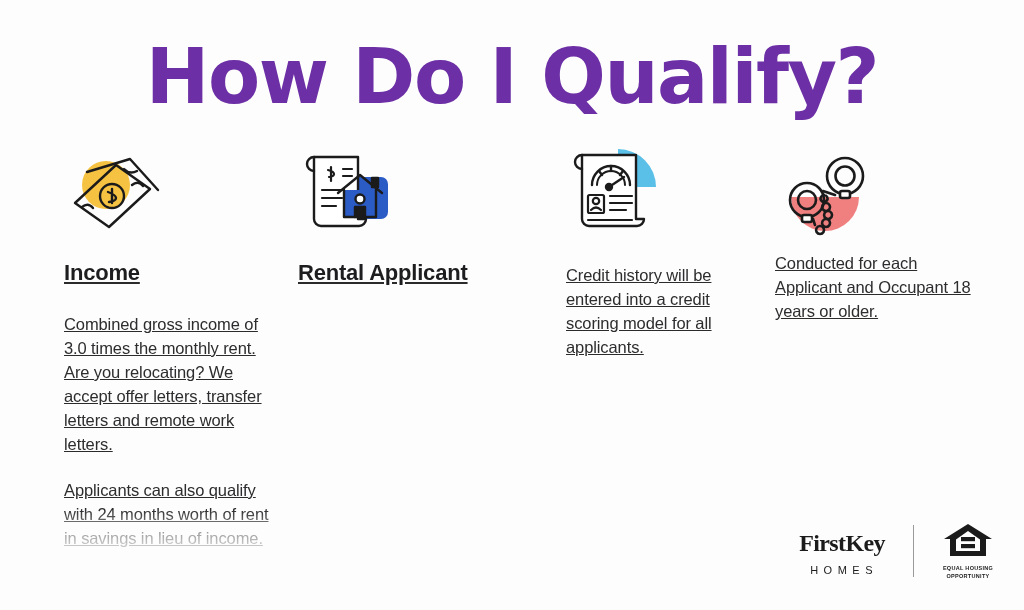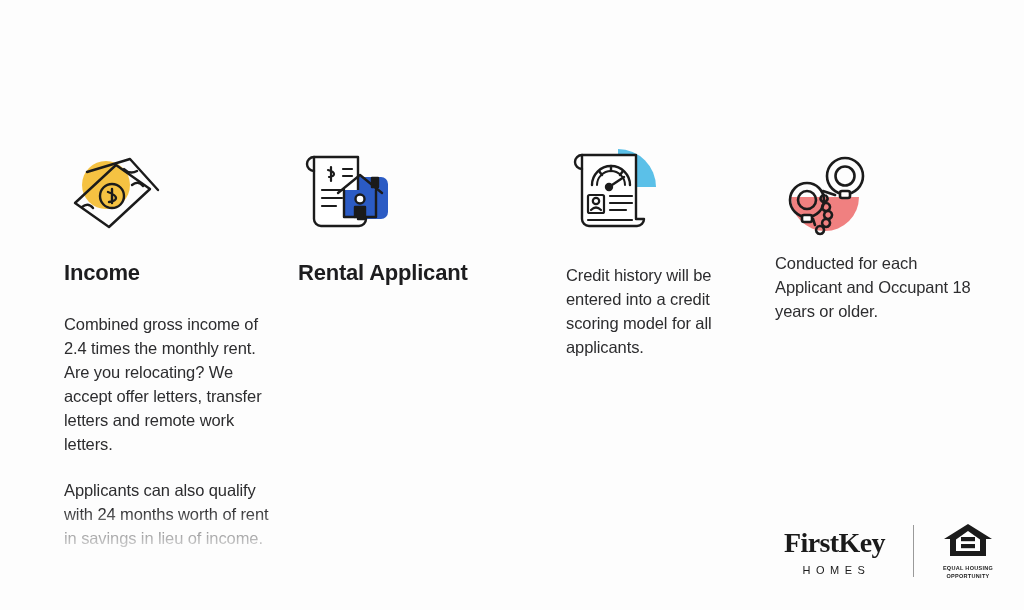--- a/index.html
+++ b/index.html
@@ -43,20 +43,21 @@
   .columns {
     position: absolute;
     top: 145px;
     left: 0;
     width: 1024px;
     height: 440px;
   }
   .col {
     position: absolute;
     top: 0;
+    text-decoration: underline;
   }
   .col-0 { left: 64px;  width: 212px; }
   .col-1 { left: 298px; width: 230px; }
   .col-2 { left: 566px; width: 180px; }
   .col-3 { left: 775px; width: 210px; }
 
   .icon-wrap {
     position: relative;
     height: 92px;
     width: 110px;
@@ -110,21 +111,21 @@
     display: flex;
     align-items: center;
     height: 62px;
   }
   .fk-logo {
     text-align: center;
     padding-right: 28px;
   }
   .fk-name {
     font-family: "Liberation Serif", serif;
-    font-size: 28px;
+    font-size: 24px;
     line-height: 34px;
     font-weight: bold;
     color: #1b1b1b;
     letter-spacing: -0.6px;
   }
   .fk-sub {
     font-size: 11px;
     line-height: 14px;
     letter-spacing: 5.5px;
     color: #1b1b1b;
@@ -147,41 +148,42 @@
     letter-spacing: 0.3px;
     color: #1b1b1b;
     margin-top: 1px;
   }
 </style>
 </head>
 <body>
 
 <div id="page">
 
+  <div class="title">How Do I Qualify?</div>
 
   <div class="columns">
 
     <div class="col col-0">
       <div class="icon-wrap">
         <svg width="110" height="92" viewBox="0 0 110 92">
           <circle cx="42" cy="40" r="24" fill="#f5c242"></circle>
           <g fill="none" stroke="#1b1b1b" stroke-width="2.4" stroke-linejoin="round" stroke-linecap="round">
             <path d="M11 58 L52 20 L86 44 L45 82 Z"></path>
             <path d="M23 27 L66 14 L94 45"></path>
             <circle cx="48" cy="51" r="12"></circle>
             <path d="M48 44 L48 58 M44 47 Q52 50 52 53 Q52 56 45 57"></path>
             <path d="M18 62 Q24 57 29 63"></path>
             <path d="M68 40 Q74 35 79 41"></path>
             <path d="M60 24 Q66 30 73 26"></path>
           </g>
         </svg>
       </div>
       <div class="col-head">Income</div>
       <div class="col-body">
-        <p>Combined gross income of 2.4 times the monthly rent. Are you relocating? We accept offer letters, transfer letters and remote work letters.</p>
+        <p>Combined gross income of 3.0 times the monthly rent. Are you relocating? We accept offer letters, transfer letters and remote work letters.</p>
         <div class="faded-wrap">
           <p>Applicants can also qualify with 24 months worth of rent in savings in lieu of income.</p>
           <div class="fade-mask"></div>
         </div>
       </div>
     </div>
 
     <div class="col col-1">
       <div class="icon-wrap">
         <svg width="110" height="92" viewBox="0 0 110 92">

